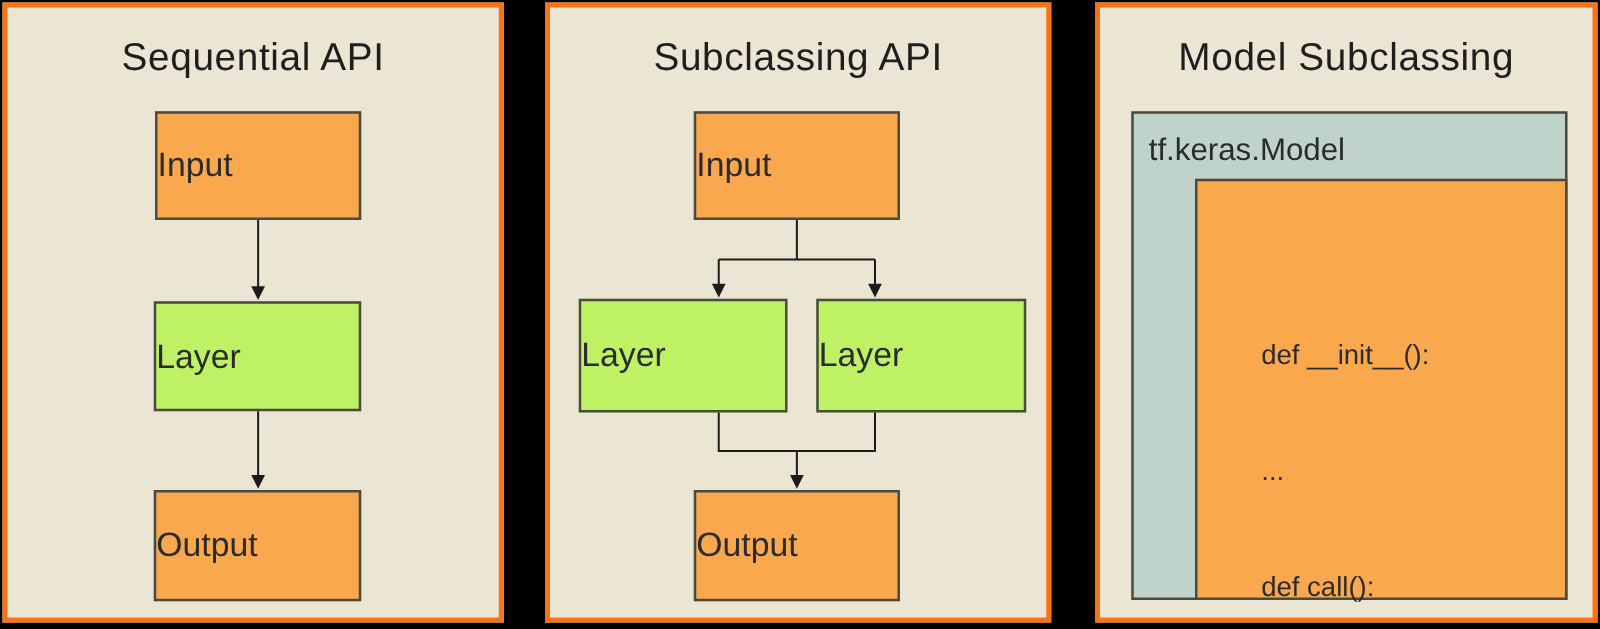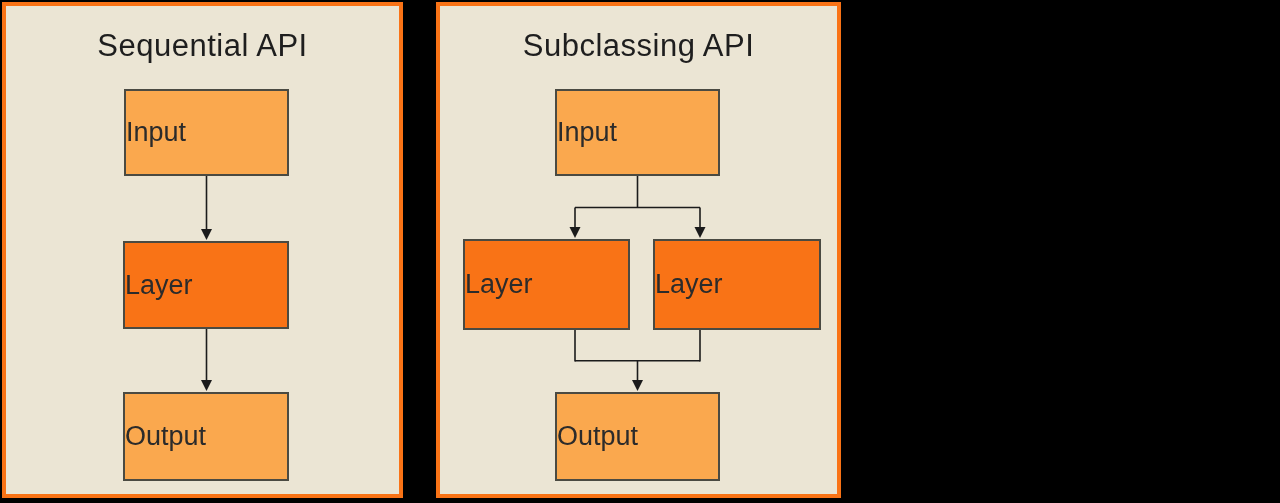--- a/index.html
+++ b/index.html
@@ -37,21 +37,21 @@
   .node {
     position: absolute;
     display: flex;
     align-items: center;
     justify-content: flex-start;
     font-size: 27px;
     color: #2B2B2B;
     border: 2px solid #4A4A42;
   }
   .node-orange { background: #FAA84E; }
-  .node-teal   { background: #f97316; }
+  .node-teal   { background: #bef264; }
 
   .connectors {
     position: absolute;
     left: 0; top: 0;
     pointer-events: none;
   }
   .connectors line    { stroke: #1B1B1B; stroke-width: 1.6; }
   .connectors polygon { fill: #1B1B1B; }
 
   
@@ -148,14 +148,28 @@
       <polygon points="260,232 254.5,221 265.5,221"></polygon>
 
       <line x1="135" y1="324" x2="135" y2="355.5"></line>
       <line x1="260" y1="324" x2="260" y2="355.5"></line>
       <line x1="135" y1="354.7" x2="260" y2="354.7"></line>
       <line x1="197.5" y1="354.7" x2="197.5" y2="376"></line>
       <polygon points="197.5,385 192,374 203,374"></polygon>
     </svg>
   </section>
 
+  <section class="panel panel-sub">
+    <h2 class="panel-title">Model Subclassing</h2>
+
+    <div class="class-box"></div>
+    <div class="class-label">tf.keras.Model</div>
+
+    <div class="code-box"></div>
+    <div class="code-block">
+      <div>def __init__():</div>
+      <div>...</div>
+      <div>def call():</div>
+      
+    </div>
+  </section>
 
 </div>
 
 </body></html>

